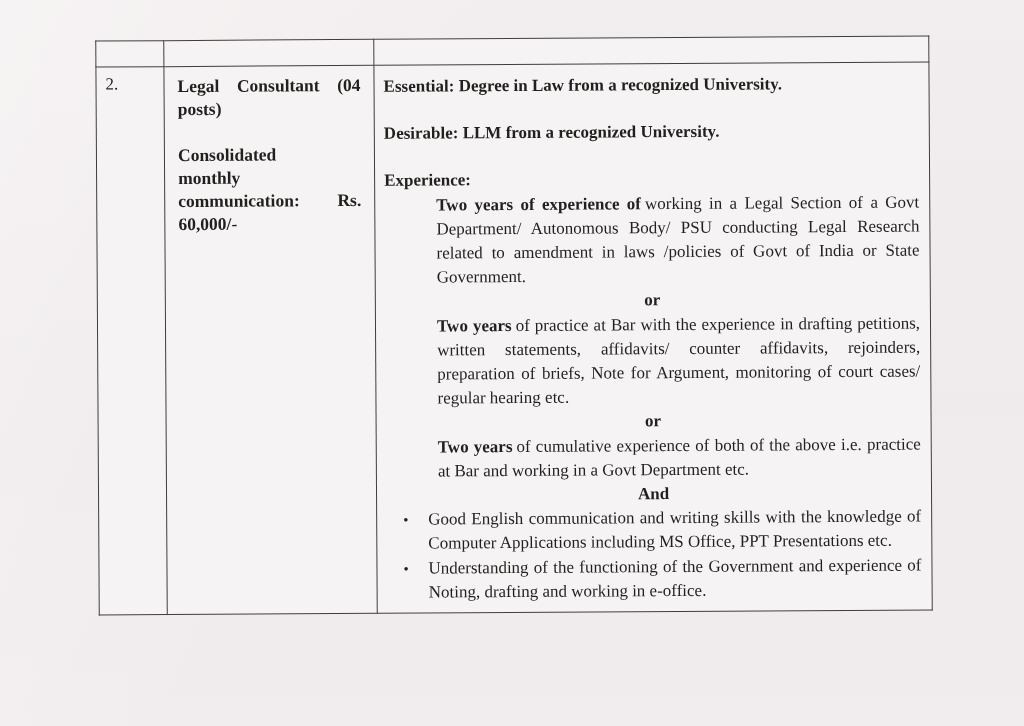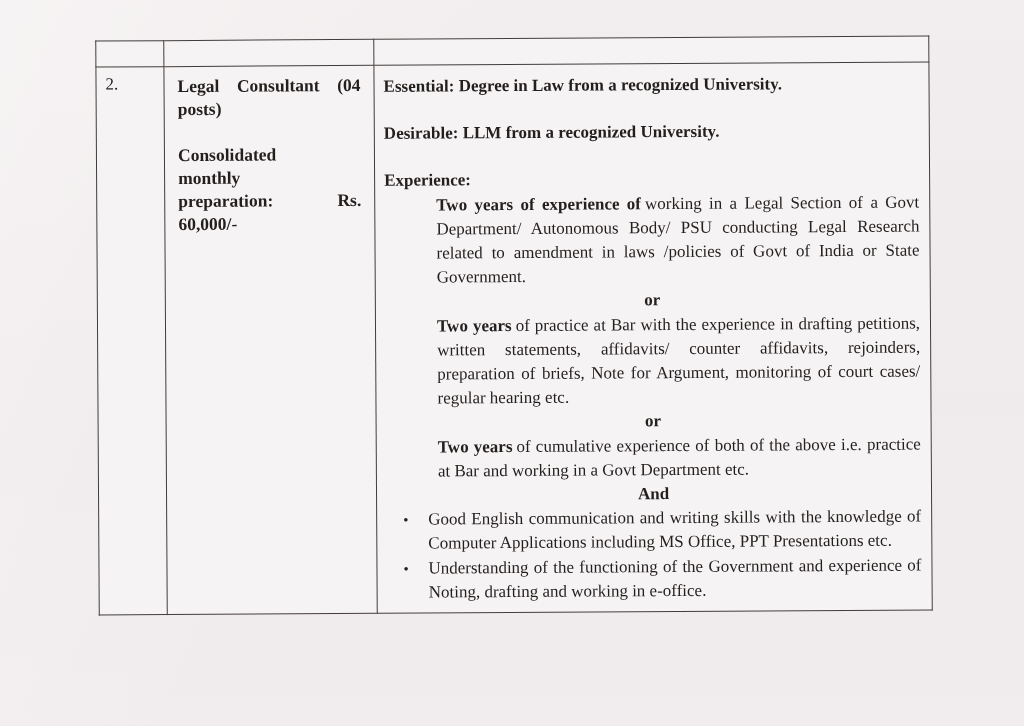--- a/index.html
+++ b/index.html
@@ -137,21 +137,21 @@
       <td class="cell-serial">
         <div>2.</div>
       </td>
 
       <td class="cell-post">
         <p class="post-title">Legal Consultant (04 posts)</p>
         <div class="remuneration">
           <div>Consolidated</div>
           <div>monthly</div>
           <div class="justify-between">
-            <span>preparation:</span>
+            <span>communication:</span>
             <span>Rs.</span>
           </div>
           <div>60,000/-</div>
         </div>
       </td>
 
       <td class="cell-qual">
         <p class="qual-bold">Essential: Degree in Law from a recognized University.</p>
         <p class="qual-bold">Desirable: LLM from a recognized University.</p>
         <p class="qual-heading">Experience:</p>

